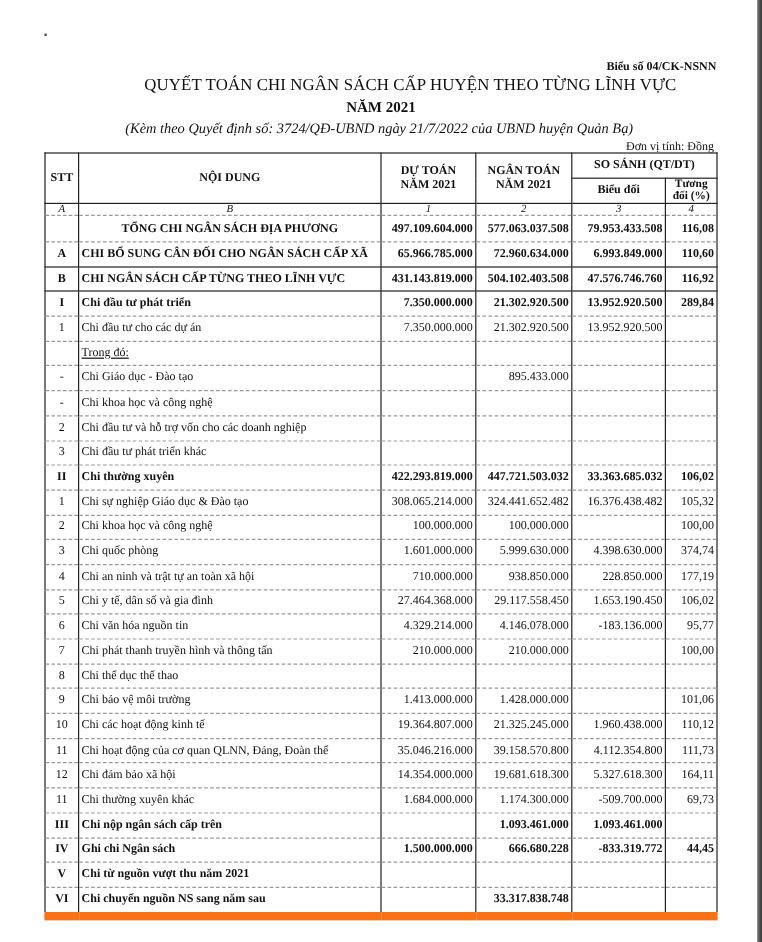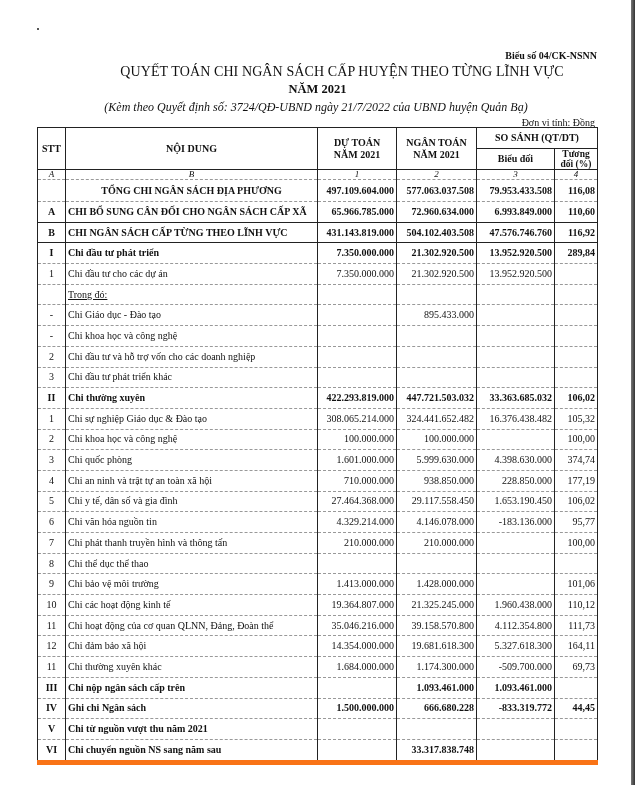--- a/index.html
+++ b/index.html
@@ -31,21 +31,21 @@
   .idx-row td { height: 9px; font-style: italic; text-align: center; font-size: 9px; line-height: 9px;
                 border-top: 1px solid #222; border-bottom: 1px solid #222; }
   .total-row td { height: 21px; font-weight: bold; border-bottom: 1px solid #222; }
   tbody tr.row td { height: 19.7px; line-height: 12px; }
   td.stt { text-align: center; }
   td.num { text-align: right; }
   .bold td { font-weight: bold; }
   .italic td.content, .italic td.num { }
   .underline { text-decoration: underline; }
   tr.solid-bottom td { border-bottom: 1px solid #222; }
-  tr.last td { border-bottom: 5px solid #f97316; }
+  tr.last td { border-bottom: 7px solid #f97316; }
   td.center { text-align: center; }
 </style>
 </head>
 <body>
 
 <div class="speck"></div>
 <div class="edge"></div>
 
 <div class="form-code">Biểu số 04/CK-NSNN</div>
 <div class="title">QUYẾT TOÁN CHI NGÂN SÁCH CẤP HUYỆN THEO TỪNG LĨNH VỰC</div>

